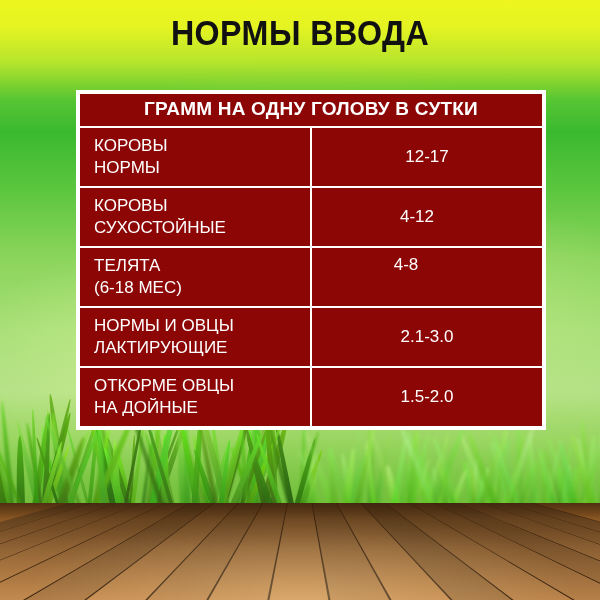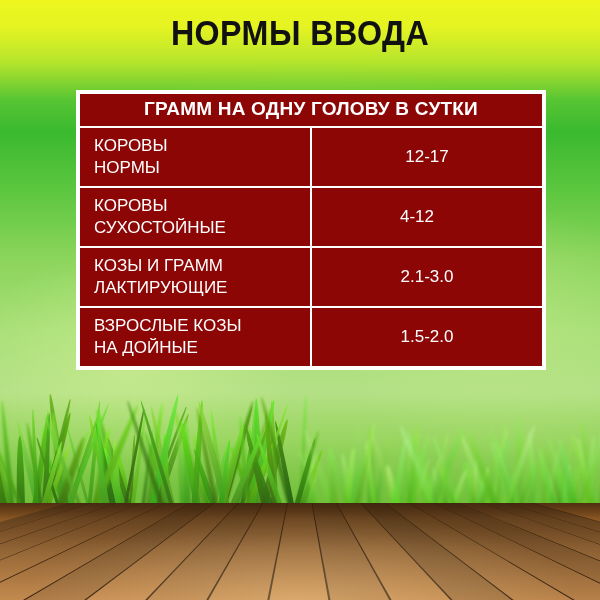--- a/index.html
+++ b/index.html
@@ -435,24 +435,28 @@
       <tbody id="rates-body">
           <tr class="row row-double">
             <td class="name-cell"><span>КОРОВЫ</span><br><span>НОРМЫ</span></td>
             <td class="value-cell">12-17</td>
           </tr>
           <tr class="row row-double">
             <td class="name-cell"><span>КОРОВЫ</span><br><span>СУХОСТОЙНЫЕ</span></td>
             <td class="value-cell nudge-left">4-12</td>
           </tr>
           <tr class="row row-double">
-            <td class="name-cell"><span>КОЗЫ И ГРАММ</span><br><span>ЛАКТИРУЮЩИЕ</span></td>
+            <td class="name-cell"><span>ТЕЛЯТА</span><br><span>(6-18 МЕС)</span></td>
+            <td class="value-cell align-top-left">4-8</td>
+          </tr>
+          <tr class="row row-double">
+            <td class="name-cell"><span>НОРМЫ И ОВЦЫ</span><br><span>ЛАКТИРУЮЩИЕ</span></td>
             <td class="value-cell">2.1-3.0</td>
           </tr>
           <tr class="row row-double">
-            <td class="name-cell"><span>ВЗРОСЛЫЕ КОЗЫ</span><br><span>НА ДОЙНЫЕ</span></td>
+            <td class="name-cell"><span>ОТКОРМЕ ОВЦЫ</span><br><span>НА ДОЙНЫЕ</span></td>
             <td class="value-cell">1.5-2.0</td>
           </tr>
         </tbody>
     </table>
   </div>
 
 </div>
 
 </body></html>

